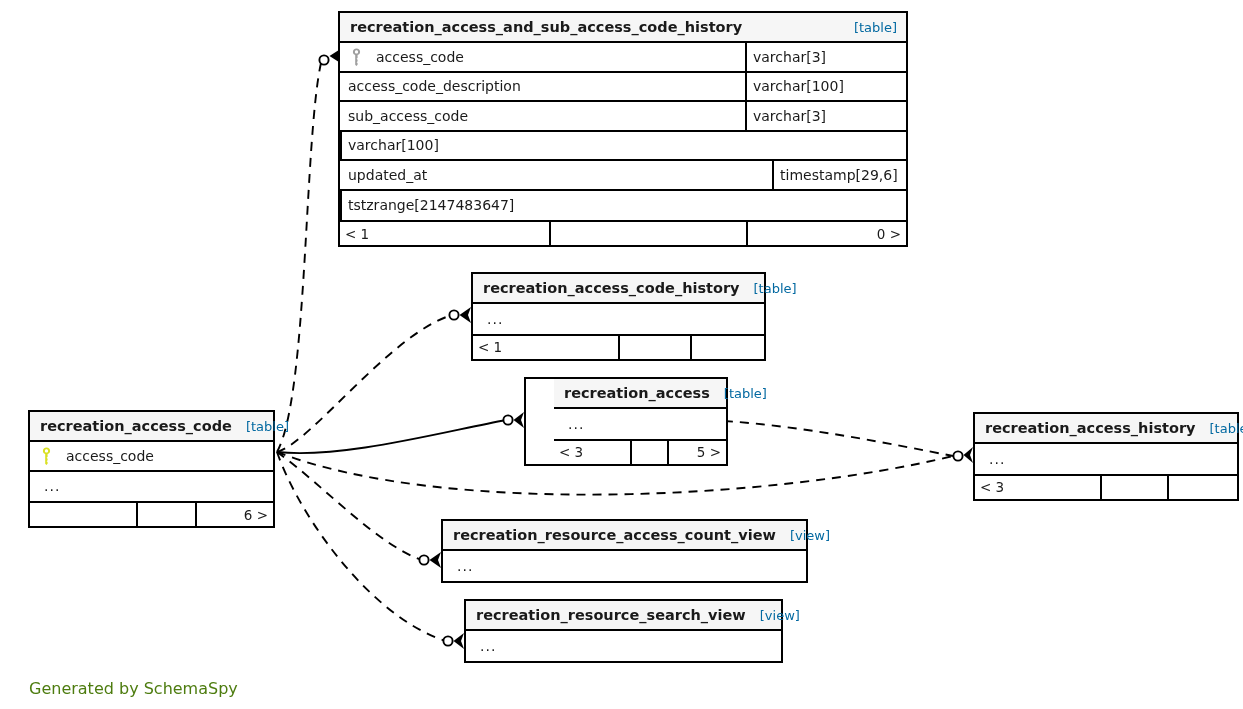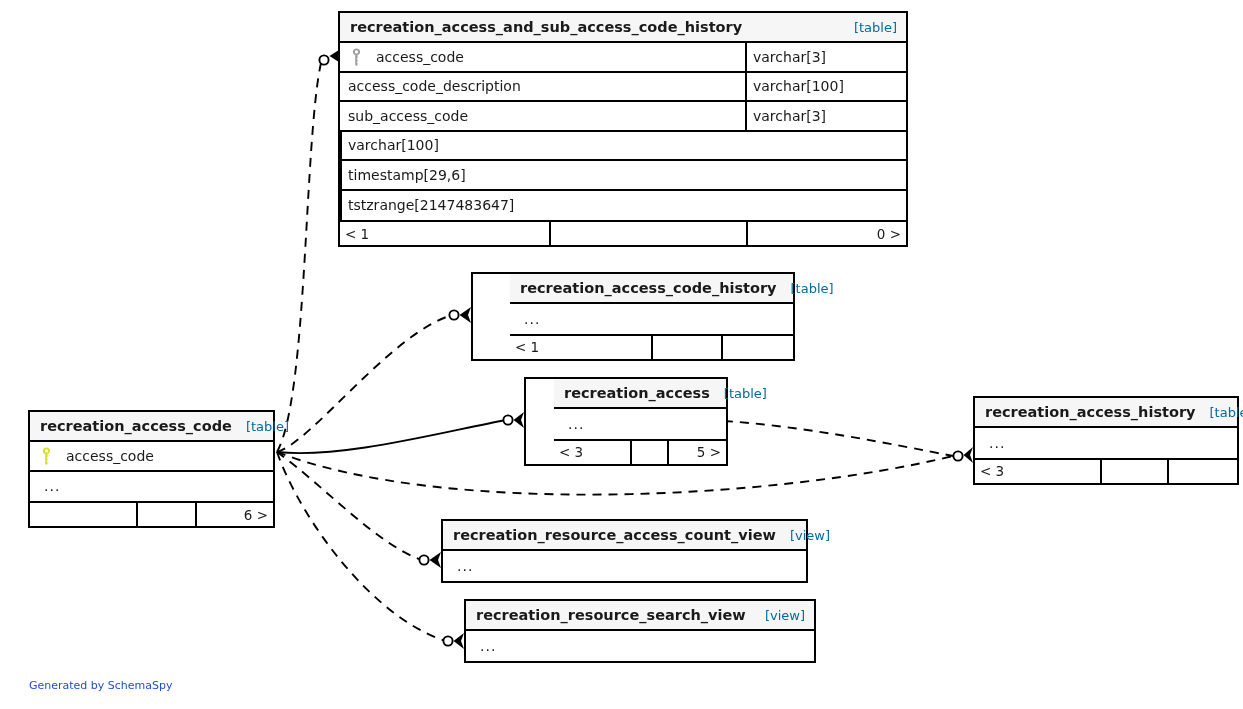--- a/index.html
+++ b/index.html
@@ -119,22 +119,22 @@
     overflow: hidden;
   }
   .fcell.left  { justify-content: flex-start; padding-left: 5px; }
   .fcell.mid   { justify-content: center; border-left: 2px solid #000000; }
   .fcell.right { justify-content: flex-end; padding-right: 5px; border-left: 2px solid #000000; }
 
   #credit {
     position: absolute;
     left: 17px;
     top: 679px;
-    font-size: 11px;
-    color: #1d4ed8;
+    font-size: 16px;
+    color: #4d7c0f;
     white-space: nowrap;
   }
 </style>
 </head>
 <body>
 
 <div id="canvas">
 
   <svg id="edges" viewBox="0 0 1243 709" width="1243" height="709" xmlns="http://www.w3.org/2000/svg">
       <path d="M265,452 C296,396 292,140 309,63" fill="none" stroke="#000000" stroke-width="1.9" stroke-dasharray="9,7"></path>
@@ -195,33 +195,36 @@
           <div class="ent-row">
             <div class="col-name">
               <span>sub_access_code</span>
             </div>
             <div class="col-type" style="width: 161px;">varchar[3]</div>
           </div>
           <div class="ent-row">
             <div class="col-type" style="width: 161px;">varchar[100]</div>
           </div>
           <div class="ent-row">
+            <div class="col-name">
+              <span>updated_at</span>
+            </div>
             <div class="col-type" style="width: 134px;">timestamp[29,6]</div>
           </div>
           <div class="ent-row">
             <div class="col-type" style="width: 161px;">tstzrange[2147483647]</div>
           </div>
         </div>
         <div class="footer-row">
           <div class="fcell left" style="width: 210px;">&lt; 1</div>
           <div class="fcell mid" style="width: 199px;"></div>
           <div class="fcell right" style="width: 161px;">0 &gt;</div>
         </div>
       </div>
-      <div class="entity" style="left: 459px; top: 272px; width: 324px; padding-left: 37px;">
+      <div class="entity" style="left: 459px; top: 272px; width: 295px;">
         <div class="ent-title">
           <span class="ent-name">recreation_access_code_history</span>
           <span class="ent-kind">[table]</span>
         </div>
         <div class="ent-rows">
           <div class="ent-row">
             <div class="col-name">
               <span class="ellipsis-row">...</span>
             </div>
           </div>
@@ -269,21 +272,21 @@
               <span class="ellipsis-row">...</span>
             </div>
           </div>
         </div>
         <div class="footer-row">
           <div class="fcell left" style="width: 108px;"></div>
           <div class="fcell mid" style="width: 60px;"></div>
           <div class="fcell right" style="width: 79px;">6 &gt;</div>
         </div>
       </div>
-      <div class="entity" style="left: 961px; top: 396px; width: 266px;">
+      <div class="entity" style="left: 961px; top: 412px; width: 266px;">
         <div class="ent-title">
           <span class="ent-name">recreation_access_history</span>
           <span class="ent-kind">[table]</span>
         </div>
         <div class="ent-rows">
           <div class="ent-row">
             <div class="col-name">
               <span class="ellipsis-row">...</span>
             </div>
           </div>
@@ -300,21 +303,21 @@
           <span class="ent-kind">[view]</span>
         </div>
         <div class="ent-rows">
           <div class="ent-row" style="border-bottom: none;">
             <div class="col-name">
               <span class="ellipsis-row">...</span>
             </div>
           </div>
         </div>
       </div>
-      <div class="entity" style="left: 452px; top: 599px; width: 352px;">
+      <div class="entity" style="left: 452px; top: 599px; width: 319px;">
         <div class="ent-title">
           <span class="ent-name">recreation_resource_search_view</span>
           <span class="ent-kind">[view]</span>
         </div>
         <div class="ent-rows">
           <div class="ent-row" style="border-bottom: none;">
             <div class="col-name">
               <span class="ellipsis-row">...</span>
             </div>
           </div>

